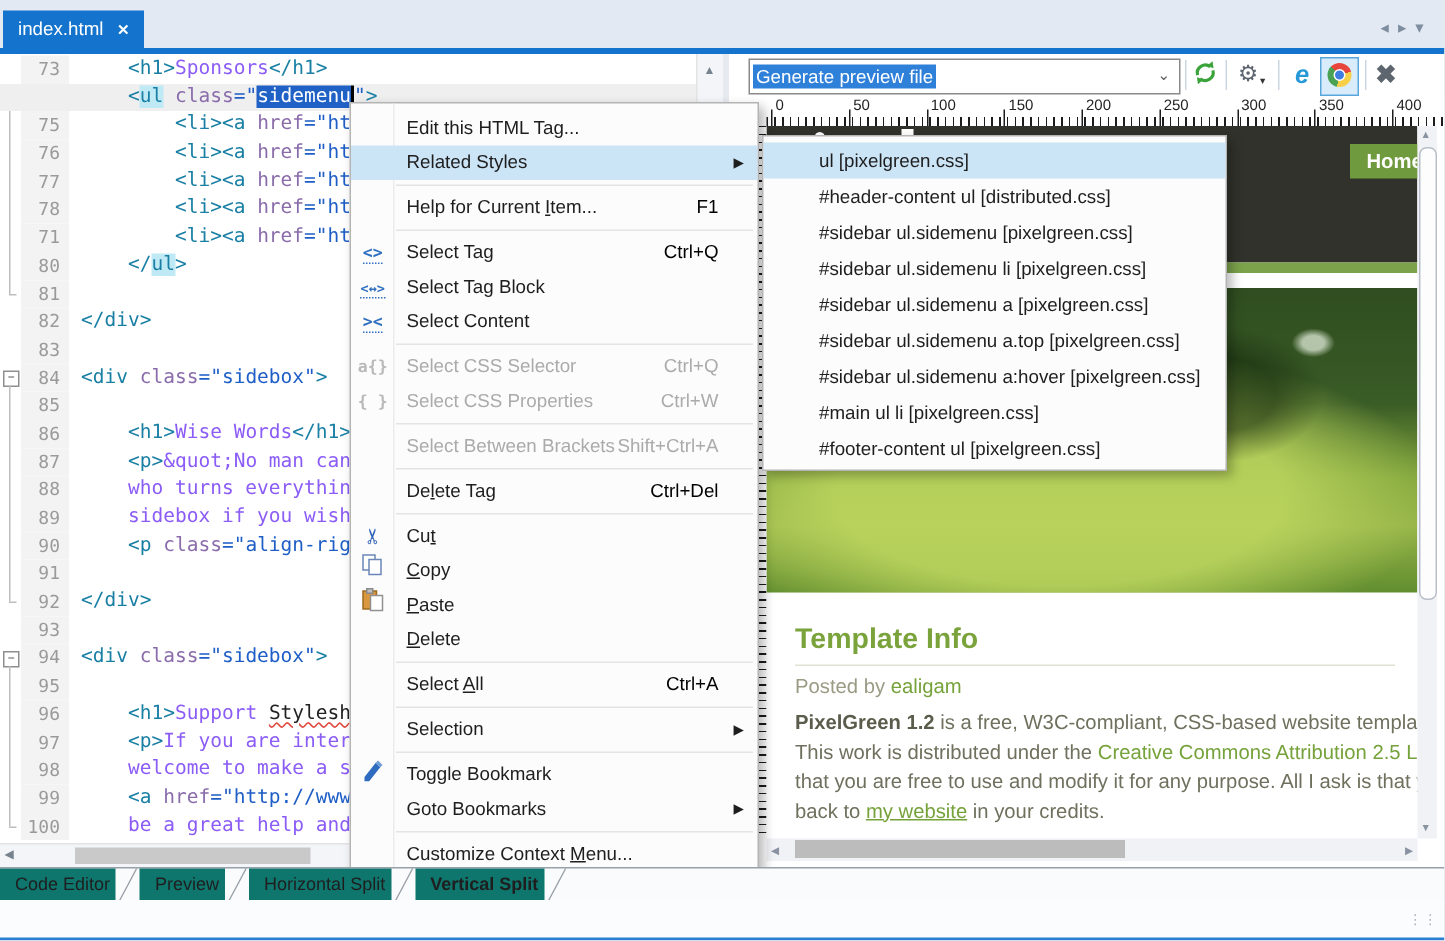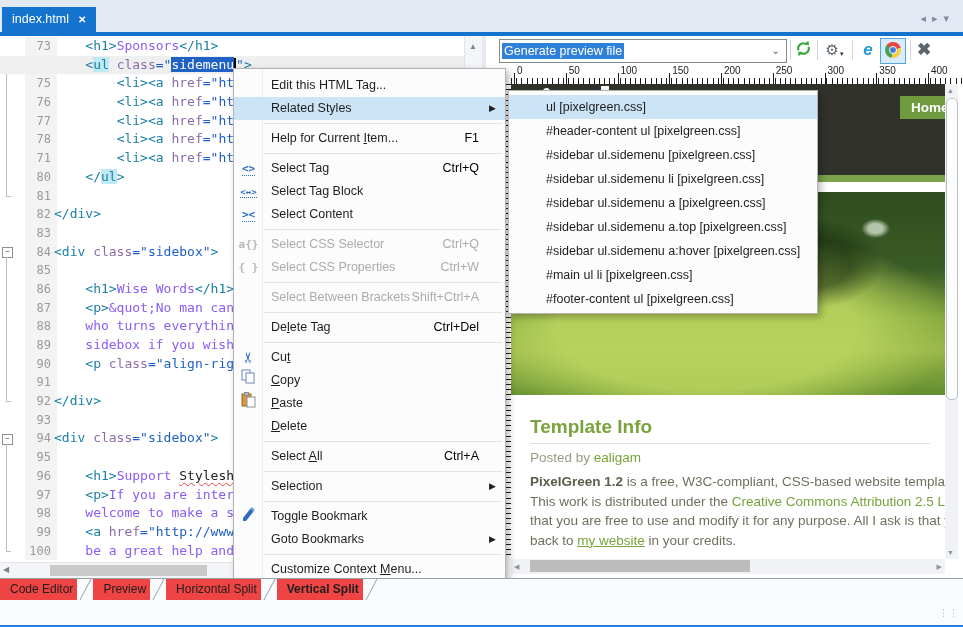--- a/index.html
+++ b/index.html
@@ -8,21 +8,21 @@
   
   .tabbar{position:absolute;left:0;top:0;width:963px;height:32px;background:#e2e9f2;}
   .tabbar-underline{position:absolute;left:0;top:32px;width:963px;height:4px;background:#1373cd;}
   .doc-tab{position:absolute;left:2px;top:7px;height:25px;background:#1373cd;color:#fff;
            font-size:12.5px;line-height:25px;padding:0 10px;cursor:default;}
   .doc-tab .close{margin-left:9px;font-size:10px;font-weight:bold;}
   .tab-nav{position:absolute;top:12px;right:8px;color:#7e8ea0;font-size:11px;letter-spacing:6px;}
   
   .editor{position:absolute;left:0;top:36px;width:464px;height:542px;background:#fff;overflow:hidden;}
   .gutter{position:absolute;left:0;top:0;width:48px;height:526px;}
-  .gutter-nums{position:absolute;left:14px;top:1px;width:32px;margin-left:11px;}
+  .gutter-nums{position:absolute;left:14px;top:1px;width:32px;}
   .ln-num{height:18.7px;line-height:18.7px;text-align:right;padding-right:6px;color:#9a9a9a;
           font-family:"DejaVu Sans Mono",monospace;font-size:12px;background:#f3f3f3;}
   .fold-col{position:absolute;left:0;top:1px;width:14px;height:525px;background:#fff;}
   .fold-box{position:absolute;left:2px;width:9px;height:9px;border:1px solid #8f8f8f;background:#fff;
             font-size:8px;line-height:7px;text-align:center;color:#444;}
   .fold-line{position:absolute;left:6px;width:1px;background:#bdbdbd;}
   .fold-tick{position:absolute;left:6px;width:5px;height:1px;background:#bdbdbd;}
   .code{position:absolute;left:0;top:1px;width:464px;font-family:"DejaVu Sans Mono",monospace;
         font-size:13px;}
   .cl{position:relative;height:18.7px;line-height:18.7px;white-space:pre;padding-left:54px;}
@@ -123,21 +123,21 @@
   .gico.g{color:#b9b9b9;}
   .cutg{display:inline-block;color:#2e62b8;font-size:14px;transform:rotate(-90deg);line-height:23px;}
   .u{text-decoration:underline;}
   .submenu{left:508px;top:90px;width:310px;height:224px;padding-top:4px;box-sizing:border-box;}
   .smi{position:relative;height:24px;line-height:24px;}
   .smi .lab{position:absolute;left:37px;top:0;white-space:nowrap;}
   .smi.hl{background:#cbe4f6;}
   
   .btabs{position:absolute;left:0;top:578px;width:963px;height:22px;background:#fafbfc;
          border-top:1px solid #98a0a8;}
-  .btab{position:relative;display:inline-block;height:21px;line-height:21px;background:#ef4444;
+  .btab{position:relative;display:inline-block;height:21px;line-height:21px;background:#0f766e;
         padding:0 4px 0 10px;margin-right:16px;font-size:12px;color:#1e1e1e;vertical-align:top;}
   .btab .slant{position:absolute;right:-9px;top:0;width:16px;height:21px;
         border-right:1px solid #98a0a8;transform:skewX(-28deg);}
   .btab.active{font-weight:bold;}
   .statusbar{position:absolute;left:0;top:600px;width:963px;height:27px;background:#fbfcfe;
              border-bottom:2px solid #2a7fd4;font-size:12.5px;color:#1e1e1e;box-sizing:border-box;}
   .st{position:absolute;top:6px;margin-top:24px;}
   .grip{position:absolute;right:4px;top:8px;color:#aab2ba;font-size:9px;letter-spacing:1px;}
 </style>
 </head>
@@ -422,21 +422,21 @@
       <div class="mi">
         <span class="lab"><span>Customize Context </span><span class="u">M</span><span>enu...</span></span>
       </div>
     </div>
 
   <div class="menu submenu" id="sub-menu">
       <div class="smi hl">
         <span class="lab">ul [pixelgreen.css]</span>
       </div>
       <div class="smi">
-        <span class="lab">#header-content ul [pixelgreen.css]</span>
+        <span class="lab">#header-content ul [distributed.css]</span>
       </div>
       <div class="smi">
         <span class="lab">#sidebar ul.sidemenu [pixelgreen.css]</span>
       </div>
       <div class="smi">
         <span class="lab">#sidebar ul.sidemenu li [pixelgreen.css]</span>
       </div>
       <div class="smi">
         <span class="lab">#sidebar ul.sidemenu a [pixelgreen.css]</span>
       </div>

